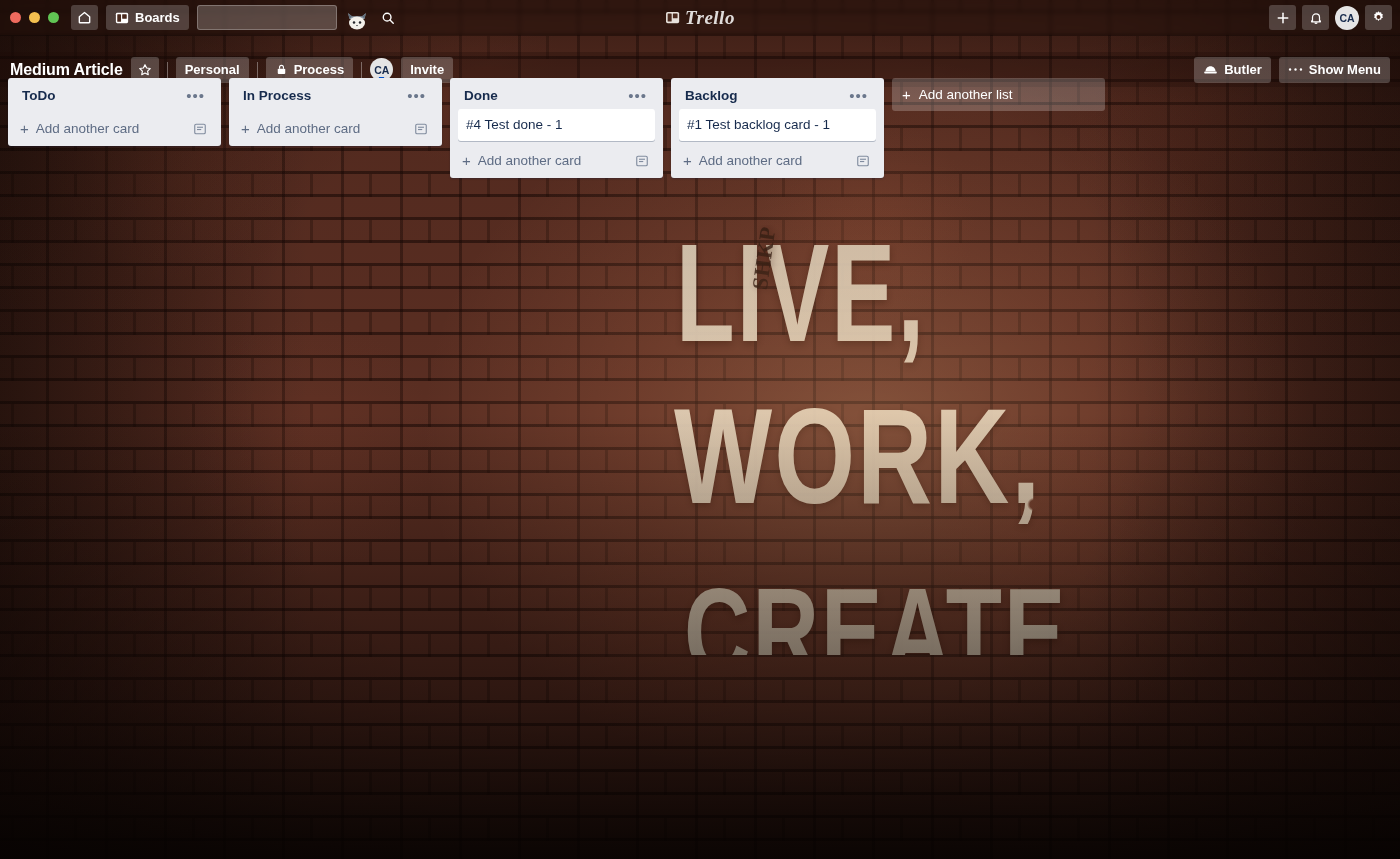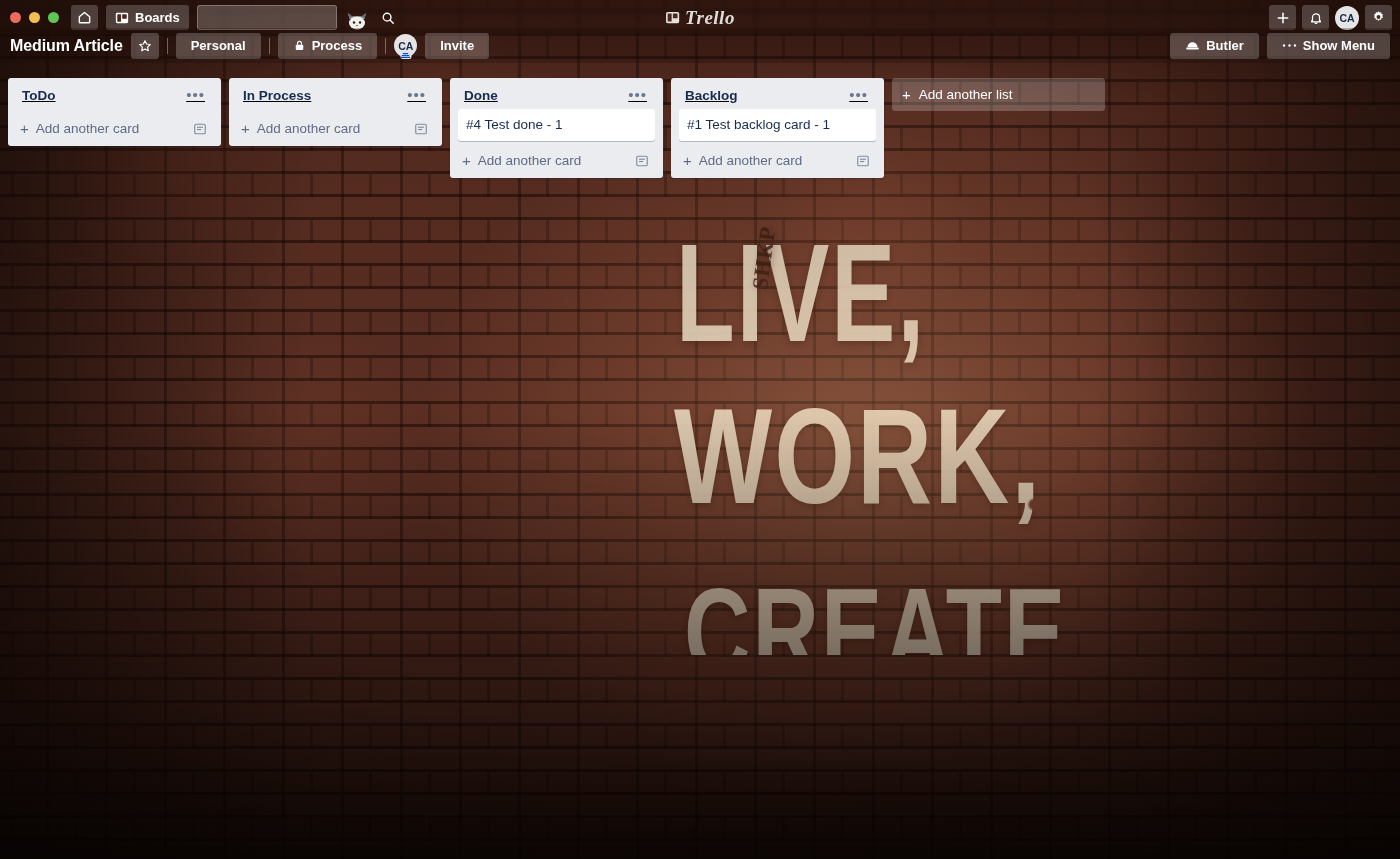--- a/index.html
+++ b/index.html
@@ -172,29 +172,29 @@
   }
   .avatar-badge {
     position:absolute; bottom:-2px; left:50%; transform:translateX(-50%);
     width:11px; height:8px; border-radius:2px;
     background:#dfe1e6;
     display:flex; align-items:flex-end; justify-content:center;
   }
 
   
   #board-header {
-    position:absolute; left:0; top:28px; width:1400px; height:35px;
+    position:absolute; left:0; top:52px; width:1400px; height:35px;
     display:flex; align-items:center; gap:8px; padding:0 10px;
     background: rgba(30,12,8,0.28);
     text-align: center;
   }
   #board-title { color:#fff; font-size:16px; font-weight:700; letter-spacing:-0.1px; }
   .bh-btn {
     height:26px; display:flex; align-items:center; gap:6px;
-    padding:0 15px; border-radius:3px;
+    padding:0 9px; border-radius:3px;
     background: rgba(255,255,255,0.22);
     color:#fff; font-size:13px; font-weight:700; cursor:pointer; white-space:nowrap;
   }
   .bh-btn.square { width:28px; padding:0; justify-content:center; }
   .bh-sep { width:1px; height:16px; background: rgba(255,255,255,0.35); }
   .bh-right { margin-left:auto; display:flex; align-items:center; gap:8px; }
 
   
   #lists-area {
     position:absolute; left:0; top:70px; width:1400px; height:789px;
@@ -202,22 +202,22 @@
     overflow:hidden;
   }
   .list {
     width:213px; flex:none;
     background:#ebecf0; border-radius:3px;
     padding:6px 8px 4px 8px;
     box-shadow: 0 1px 2px rgba(9,30,66,0.28);
     display:flex; flex-direction:column; max-height:calc(100% - 16px);
   }
   .list-head {
-    display:flex; align-items:flex-start; justify-content:space-between;
-    padding:4px 2px 6px 6px; min-height:22px;text-decoration:underline;
+    display:flex; align-items:flex-end; justify-content:space-between;
+    padding:4px 2px 6px 6px; min-height:22px;
   }
   .list-title { font-size:13.5px; font-weight:700; color:#172b4d; }
   .list-menu {
     color:#6b778c; font-size:15px; line-height:10px; letter-spacing:1px;
     padding:2px 6px; border-radius:3px; cursor:pointer;
   }
   .cards { display:flex; flex-direction:column; gap:6px; }
   .card {
     background:#fff; border-radius:3px;
     box-shadow: 0 1px 0 rgba(9,30,66,0.25);

